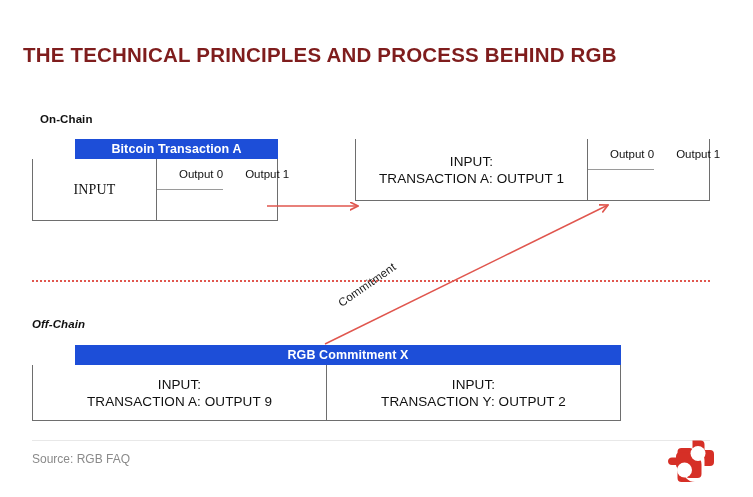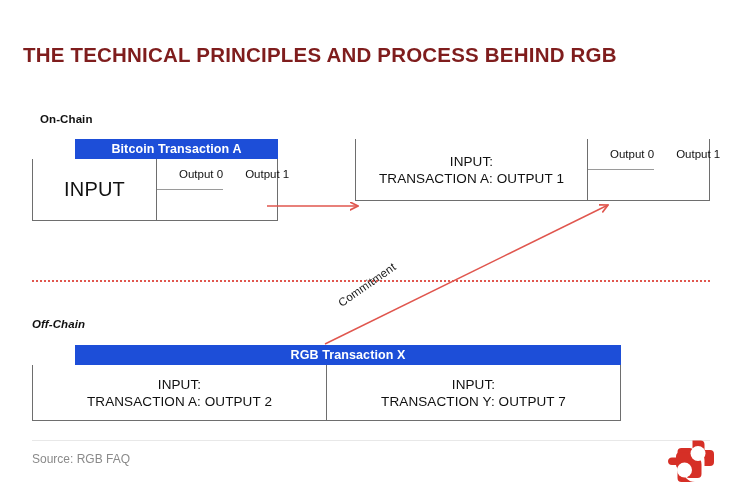--- a/index.html
+++ b/index.html
@@ -93,22 +93,23 @@
     color: #111111;
     white-space: nowrap;
   }
 
   
   #tx-a { left: 32px; top: 139px; width: 246px; }
   #tx-a .tx-body { height: 62px; }
   #tx-a .cell-input {
     width: 124px;
     border-right: 1px solid #6e6e6e;
-    font-size: 20px;
+    font-size: 14px;
     letter-spacing: 0.2px;
+    font-family: Liberation Serif, serif;
   }
   #tx-a .outputs-col { width: 120px; }
   #tx-a .cell-out-0 { height: 31px; border-bottom: 1px solid #9a9a9a; }
   #tx-a .cell-out-1 { height: 30px; }
 
   
   #tx-b { left: 355px; top: 139px; width: 355px; }
   #tx-b .tx-body { height: 62px; }
   #tx-b .cell-input {
     width: 232px;
@@ -229,29 +230,29 @@
         <div class="cell-output cell-out-1">Output 1</div>
       </div>
     </div>
   </div>
 
   <div id="divider"></div>
 
   <div class="section-label" id="label-offchain">Off-Chain</div>
 
   <div class="tx-box" id="tx-x">
-    <div class="tx-header">RGB Transaction X</div>
+    <div class="tx-header">RGB Commitment X</div>
     <div class="tx-body">
       <div class="cell-x cell-x-left">
         <span>INPUT:</span>
-        <span>TRANSACTION A: OUTPUT 2</span>
+        <span>TRANSACTION A: OUTPUT 9</span>
       </div>
       <div class="cell-x cell-x-right">
         <span>INPUT:</span>
-        <span>TRANSACTION Y: OUTPUT 7</span>
+        <span>TRANSACTION Y: OUTPUT 2</span>
       </div>
     </div>
   </div>
 
   <svg id="arrow-layer" viewBox="0 0 753 497" xmlns="http://www.w3.org/2000/svg">
     <defs>
       <marker id="arrowhead" markerWidth="7" markerHeight="7" refX="6" refY="3" orient="auto">
         <path d="M0,0 L6,3 L0,6" fill="none" stroke="#e0564e" stroke-width="1.2"></path>
       </marker>
     </defs>

